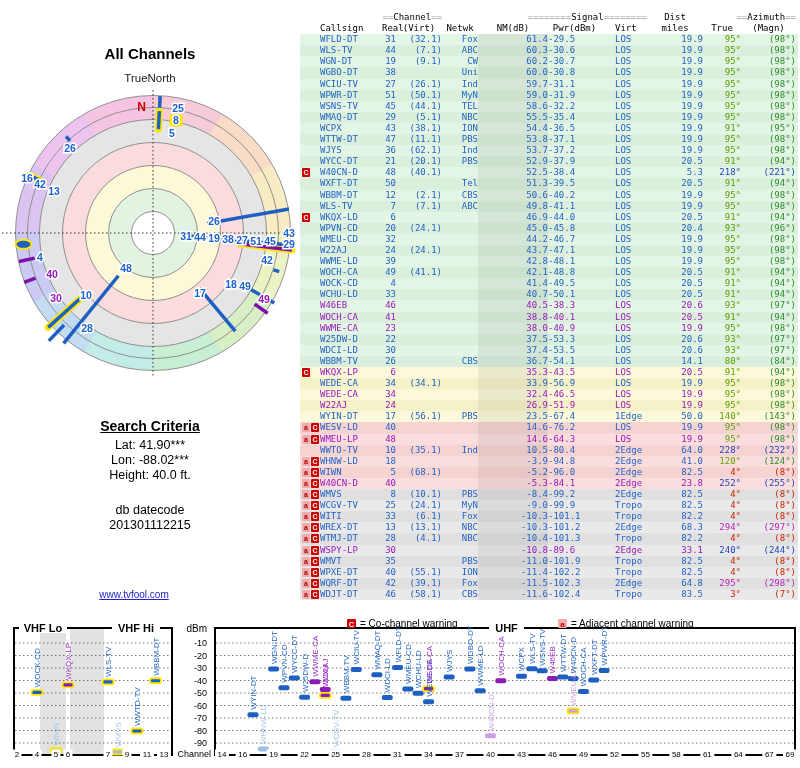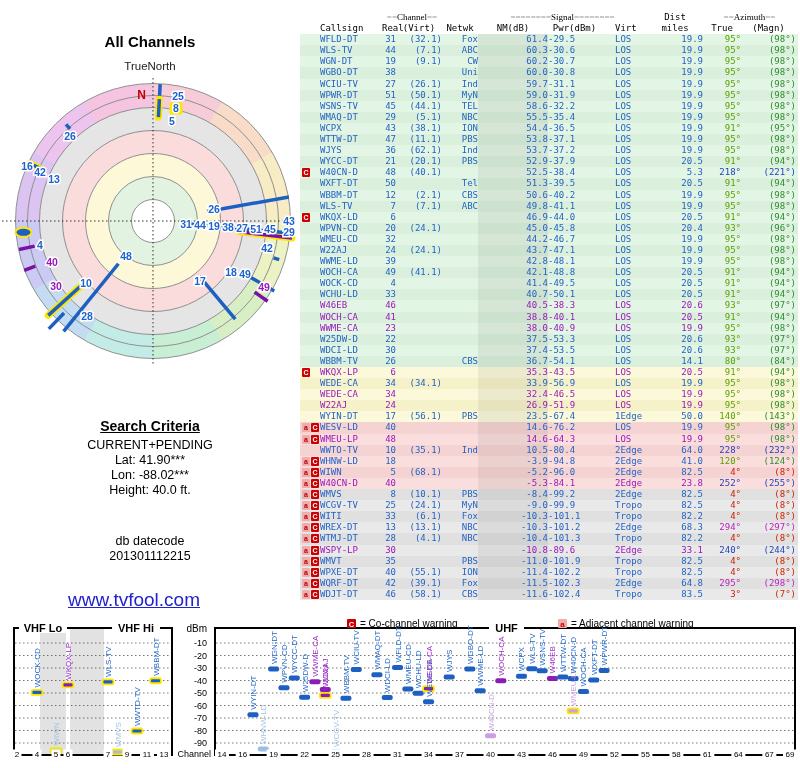--- a/index.html
+++ b/index.html
@@ -1,19 +1,19 @@
 <!DOCTYPE html>
 <html><head>
 <meta charset="utf-8">
 <style>
   html,body{margin:0;padding:0;background:#fff;}
   #root{position:relative;width:800px;height:768px;background:#fff;overflow:hidden;
         font-family:"Liberation Sans",sans-serif;}
   
-  #polar{position:absolute;left:0;top:0;width:246px;height:380px;}
+  #polar{position:absolute;left:0;top:12px;width:246px;height:380px;}
   #polar-title{position:absolute;left:0;top:33px;width:300px;text-align:center;
                font-size:15px;font-weight:bold;color:#000;}
   #polar-north{position:absolute;left:0;top:60px;width:300px;text-align:center;
                font-size:11.5px;color:#222;}
   .ring{position:absolute;border-radius:50%;border:1px solid #909090;box-sizing:border-box;}
   #ring-wheel{left:15px;top:83px;width:276px;height:276px;
     background:conic-gradient(from 0deg,#f6ccd8 0deg 30deg,#f8dcc8 30deg 60deg,#f8ecc4 60deg 90deg,
       #ecf2c4 90deg 120deg,#d8eec4 120deg 150deg,#c8eed4 150deg 180deg,#c4ece6 180deg 210deg,
       #c4dcf2 210deg 240deg,#cacaf4 240deg 270deg,#dcc4f2 270deg 300deg,#ecc4ee 300deg 330deg,
       #f4c4e0 330deg 360deg);}
@@ -21,32 +21,32 @@
   #ring-gray{left:39px;top:107px;width:228px;height:228px;background:#e5e5e5;}
   #ring-pink{left:62px;top:130px;width:182px;height:182px;background:#fadcdc;}
   #ring-yellow{left:85px;top:153px;width:136px;height:136px;background:#fcf8d8;}
   #ring-green{left:108px;top:176px;width:90px;height:90px;background:#e2f4e1;}
   #ring-white{left:131px;top:199px;width:44px;height:44px;background:#fff;}
   #polar-svg{position:absolute;left:0;top:0;pointer-events:none;}
   
   #search{position:absolute;left:0;top:418px;width:300px;text-align:center;color:#000;}
   #search-heading{font-size:14px;font-weight:bold;text-decoration:underline;margin-bottom:4px;}
   .search-line{font-size:12.5px;line-height:15px;}
-  #datecode{margin-top:36px;}
+  #datecode{margin-top:20px;}
   #tvfool-link{position:absolute;left:0;top:589px;width:268px;text-align:center;
-               font-size:19px;color:#2222CC;text-decoration:underline;cursor:pointer;}
+               font-size:10px;color:#2222CC;text-decoration:underline;cursor:pointer;}
   
   #sigtable{position:absolute;left:300px;top:12px;width:498px;}
   .trow,.hrow{display:flex;height:11.1px;line-height:11.2px;
       font-family:"DejaVu Sans Mono",monospace;font-size:9px;white-space:pre;}
   .hrow{color:#000;}
   .eq{color:#999;}
   .hc{display:inline-block;}
   .r{text-align:center;}
-  .ctr{text-align:center;font-family:Liberation Serif, serif;}
+  .ctr{text-align:right;}
   .c-warn{width:20px;display:flex;gap:1px;padding-left:2px;box-sizing:border-box;}
   .c-cs{width:62px;}
   .c-real{width:14px;text-align:right;}
   .c-virt{width:46px;text-align:right;}
   .c-net{width:36px;text-align:right;}
   .c-nm{width:70px;text-align:right;background:rgba(0,0,0,0.06);}
   .c-pwr{width:53px;text-align:left;}
   .c-path{width:46px;padding-left:14px;box-sizing:border-box;}
   .c-miles{width:56px;text-align:right;}
   .c-true{width:38px;text-align:right;}
@@ -135,21 +135,20 @@
         <text x="267" y="252" text-anchor="middle" font-size="10.5" font-weight="bold" fill="#1E62CC" stroke="#fff" stroke-width="3" paint-order="stroke" font-family="&quot;Liberation Sans&quot;,sans-serif">42</text>
         <text x="200" y="285" text-anchor="middle" font-size="10.5" font-weight="bold" fill="#1E62CC" stroke="#fff" stroke-width="3" paint-order="stroke" font-family="&quot;Liberation Sans&quot;,sans-serif">17</text>
         <text x="231" y="276" text-anchor="middle" font-size="10.5" font-weight="bold" fill="#1E62CC" stroke="#fff" stroke-width="3" paint-order="stroke" font-family="&quot;Liberation Sans&quot;,sans-serif">18</text>
         <text x="245" y="278" text-anchor="middle" font-size="10.5" font-weight="bold" fill="#1E62CC" stroke="#fff" stroke-width="3" paint-order="stroke" font-family="&quot;Liberation Sans&quot;,sans-serif">49</text>
         <text x="264" y="291" text-anchor="middle" font-size="10.5" font-weight="bold" fill="#9918BB" stroke="#fff" stroke-width="3" paint-order="stroke" font-family="&quot;Liberation Sans&quot;,sans-serif">49</text>
       </svg>
   </div>
 
   <div id="search">
     <div id="search-heading">Search Criteria</div>
-    <div class="search-line">CURRENT+PENDING</div>
     <div class="search-line">Lat: 41.90***</div>
     <div class="search-line">Lon: -88.02***</div>
     <div class="search-line">Height: 40.0 ft.</div>
     <div id="datecode">
       <div class="search-line">db datecode</div>
       <div class="search-line">201301112215</div>
     </div>
   </div>
   <a id="tvfool-link">www.tvfool.com</a>
 

